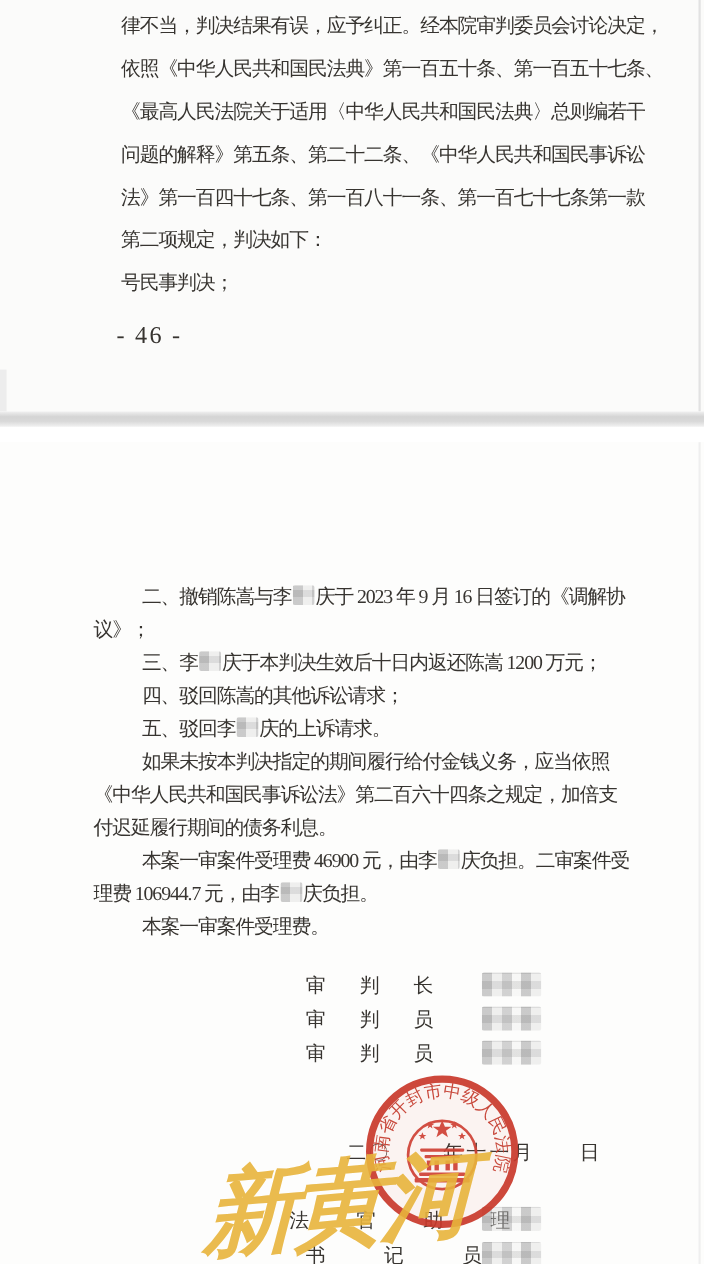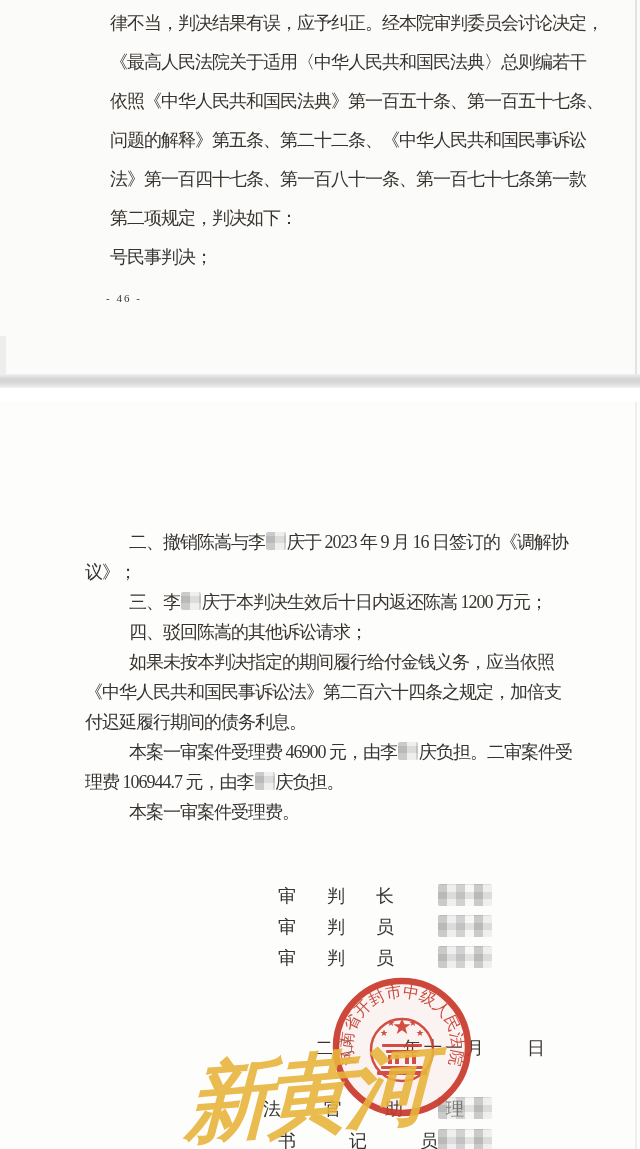--- a/index.html
+++ b/index.html
@@ -18,21 +18,21 @@
   .edge-l{position:absolute;left:0;top:336px;width:6px;height:38px;background:#ededed;}
 
   
   .textblock{position:absolute;font-size:18px;letter-spacing:-1px;white-space:nowrap;}
   #p1text{left:88px;top:4px;}
   #p1text .tline{height:39px;line-height:39px;margin-left:22px;}
   #p1text .indent{text-indent:55px;}
   #p2text{left:85px;top:125px;}
   #p2text .tline{height:30px;line-height:30px;}
   #p2text .indent{text-indent:44px;}
-  #pagenum{position:absolute;left:106px;top:292px;font-size:11px;letter-spacing:2px;}
+  #pagenum{position:absolute;left:106px;top:292px;font-size:22px;letter-spacing:2px;}
 
   
   .mosaic{display:inline-block;border-radius:2px;
     background-image:
       repeating-linear-gradient(90deg, rgba(120,120,120,.38) 0 9px, rgba(205,205,205,.30) 9px 18px, rgba(150,150,150,.42) 18px 27px, rgba(225,225,225,.22) 27px 36px),
       repeating-linear-gradient(0deg, rgba(255,255,255,.22) 0 7px, rgba(165,165,165,.30) 7px 14px);
   }
   .mosaic.inline{width:20px;height:18px;vertical-align:-2px;margin:0 1px;}
   .mosaic.name{width:54px;height:22px;}
 
@@ -60,40 +60,41 @@
   #watermark{position:absolute;left:186px;top:645px;font-size:86px;font-weight:bold;
     font-style:italic;color:#e8b43c;opacity:.9;letter-spacing:-5px;white-space:nowrap;
     transform:rotate(-5deg) skewX(-6deg);transform-origin:left top;}
 </style>
 </head>
 <body>
 
 <div class="page" id="page1">
   <div class="textblock" id="p1text">
       <div class="tline"><span>律不当，判决结果有误，应予纠正。经本院审判委员会讨论决定，</span></div>
+      <div class="tline"><span>依照《中华人民共和国民法典》第一百五十条、第一百五十七条、</span></div>
       <div class="tline"><span>《最高人民法院关于适用〈中华人民共和国民法典〉总则编若干</span></div>
-      <div class="tline"><span>依照《中华人民共和国民法典》第一百五十条、第一百五十七条、</span></div>
       <div class="tline"><span>问题的解释》第五条、第二十二条、《中华人民共和国民事诉讼</span></div>
       <div class="tline"><span>法》第一百四十七条、第一百八十一条、第一百七十七条第一款</span></div>
       <div class="tline"><span>第二项规定，判决如下：</span></div>
       <div class="tline"><span>号民事判决；</span></div>
     </div>
   <div id="pagenum">- 46 -</div>
   <div class="edge-r"></div>
   <div class="edge-l"></div>
 </div>
 
 <div id="divider"></div>
 
 <div class="page" id="page2">
   <div class="textblock" id="p2text">
       <div class="tline indent"><span>二、撤销陈嵩与李</span><span class="mosaic inline"></span><span>庆于 2023 年 9 月 16 日签订的《调解协</span></div>
       <div class="tline"><span>议》；</span></div>
       <div class="tline indent"><span>三、李</span><span class="mosaic inline"></span><span>庆于本判决生效后十日内返还陈嵩 1200 万元；</span></div>
       <div class="tline indent"><span>四、驳回陈嵩的其他诉讼请求；</span></div>
+      <div class="tline indent"><span>五、驳回李</span><span class="mosaic inline"></span><span>庆的上诉请求。</span></div>
       <div class="tline indent"><span>如果未按本判决指定的期间履行给付金钱义务，应当依照</span></div>
       <div class="tline"><span>《中华人民共和国民事诉讼法》第二百六十四条之规定，加倍支</span></div>
       <div class="tline"><span>付迟延履行期间的债务利息。</span></div>
       <div class="tline indent"><span>本案一审案件受理费 46900 元，由李</span><span class="mosaic inline"></span><span>庆负担。二审案件受</span></div>
       <div class="tline"><span>理费 106944.7 元，由李</span><span class="mosaic inline"></span><span>庆负担。</span></div>
       <div class="tline indent"><span>本案一审案件受理费。</span></div>
     </div>
 
   <div class="rowgroup" id="judges">
       <div class="srow"><span class="slabel len3">审判长</span><span class="mosaic name"></span></div>

